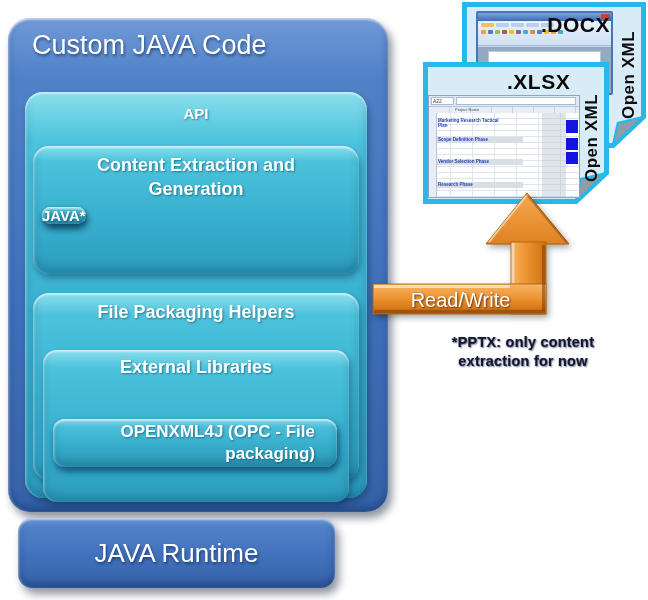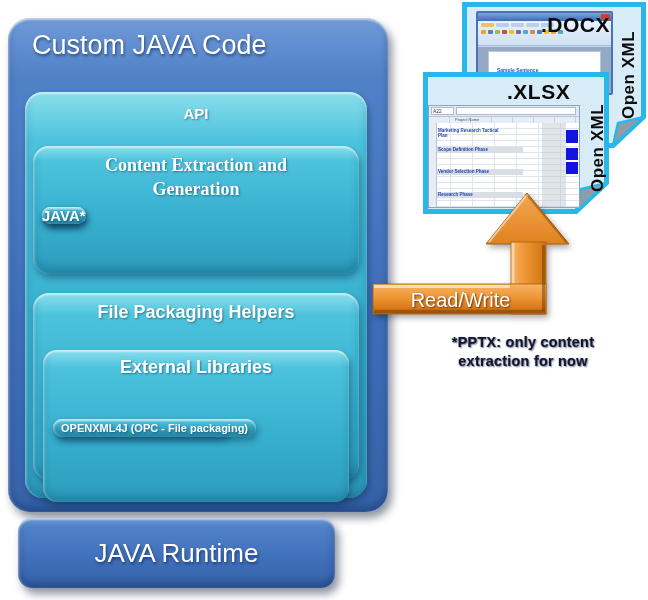--- a/index.html
+++ b/index.html
@@ -23,29 +23,29 @@
     background:linear-gradient(180deg,#8adfec 0%,#4cc2dc 12%,#38b0cf 55%,#2d9cbd 100%);
     box-shadow:2px 4px 6px rgba(5,45,75,.40),
                inset 0 2px 2px rgba(255,255,255,.55),
                inset 2px 0 2px rgba(255,255,255,.22),
                inset 0 -6px 8px rgba(0,60,95,.28);}
   .teal.small{border-radius:12px;
     background:linear-gradient(180deg,#7fd8e8 0%,#49bdd8 18%,#35abc9 60%,#2f9cba 100%);}
   .box-title{color:#fff;font-weight:700;text-align:center;
     text-shadow:1px 1px 2px rgba(0,50,75,.5);}
   .api-label{margin-top:13px;font-size:15px;}
-  .ce-title{margin:8px auto 0;font-size:18px;line-height:1.32;max-width:235px;font-family:Liberation Serif, serif;}
+  .ce-title{margin:8px auto 0;font-size:18px;line-height:1.32;max-width:235px;}
   .fp-title{margin-top:9px;font-size:18px;}
   .el-title{margin-top:7px;font-size:18px;}
   .format-row{position:absolute;left:9px;right:9px;bottom:9px;height:58px;display:flex;gap:9px;}
   .format-box{flex:1;display:flex;align-items:center;justify-content:center;
     color:#fff;font-weight:700;font-size:15px;text-shadow:1px 1px 2px rgba(0,50,75,.5);}
   .lib-row{position:absolute;left:10px;right:12px;bottom:9px;height:74px;display:flex;gap:9px;}
-  .lib-box{flex:1;display:flex;align-items:center;justify-content:center;text-align:left;
-    color:#fff;font-weight:700;font-size:11px;line-height:1.3;padding:2px 8px;
+  .lib-box{flex:1;display:flex;align-items:center;justify-content:center;text-align:right;
+    color:#fff;font-weight:700;font-size:17px;line-height:1.3;padding:2px 22px;
     text-shadow:1px 1px 2px rgba(0,50,75,.5);}
 
   
   .card{position:absolute;}
   .card svg.card-shape{position:absolute;left:0;top:0;}
   .card-inner{position:absolute;inset:0;}
   .ext-label{position:absolute;font-weight:700;font-size:21px;color:#0a0a0a;letter-spacing:.5px;}
   .vtext{position:absolute;writing-mode:vertical-rl;transform:rotate(180deg);
     font-weight:700;font-size:17px;color:#0d0d0d;letter-spacing:.5px;}
 
@@ -177,21 +177,21 @@
           <div class="wm-page">
             <div class="wm-text">Sample Sentence</div>
           </div>
         </div>
       </div>
       <div class="ext-label" style="right:36px;top:11px;">.DOCX</div>
       <div class="vtext" style="right:7px;top:25px;height:92px;">Open XML</div>
     </div>
   </div>
 
-  <div id="card-xlsx" class="card" style="left:423px;top:72px;width:186px;height:120px;padding-left:6px;">
+  <div id="card-xlsx" class="card" style="left:423px;top:62px;width:186px;height:120px;">
     <svg class="card-shape" width="186" height="142">
       <path d="M2.5,2.5 H183.5 V111 L153,139.5 H2.5 Z" fill="#d7ecf7" stroke="#29b7ea" stroke-width="5"></path>
       <path d="M153,139.5 L183.5,111 L158,117 Z" fill="#929ca6" stroke="#29b7ea" stroke-width="2.5"></path>
     </svg>
     <div class="card-inner">
       <div class="ext-label" style="left:84px;top:8px;">.XLSX</div>
 
       <div class="xm" style="left:5px;top:33px;width:150px;height:101px;">
         <div class="xm-toolbar">
           <span class="xm-namebox">A22</span>

